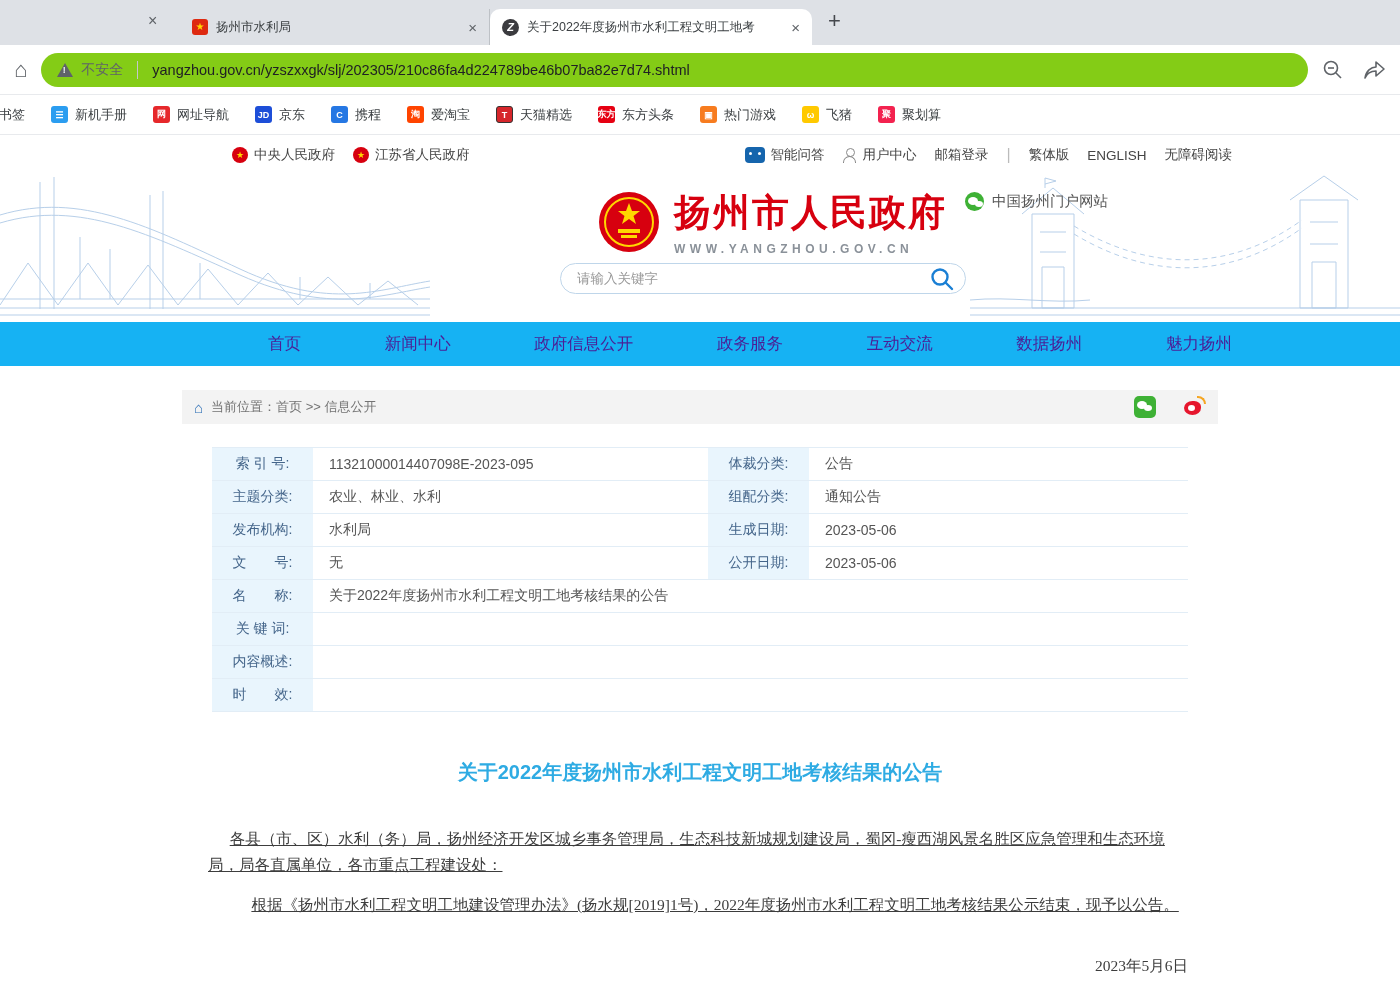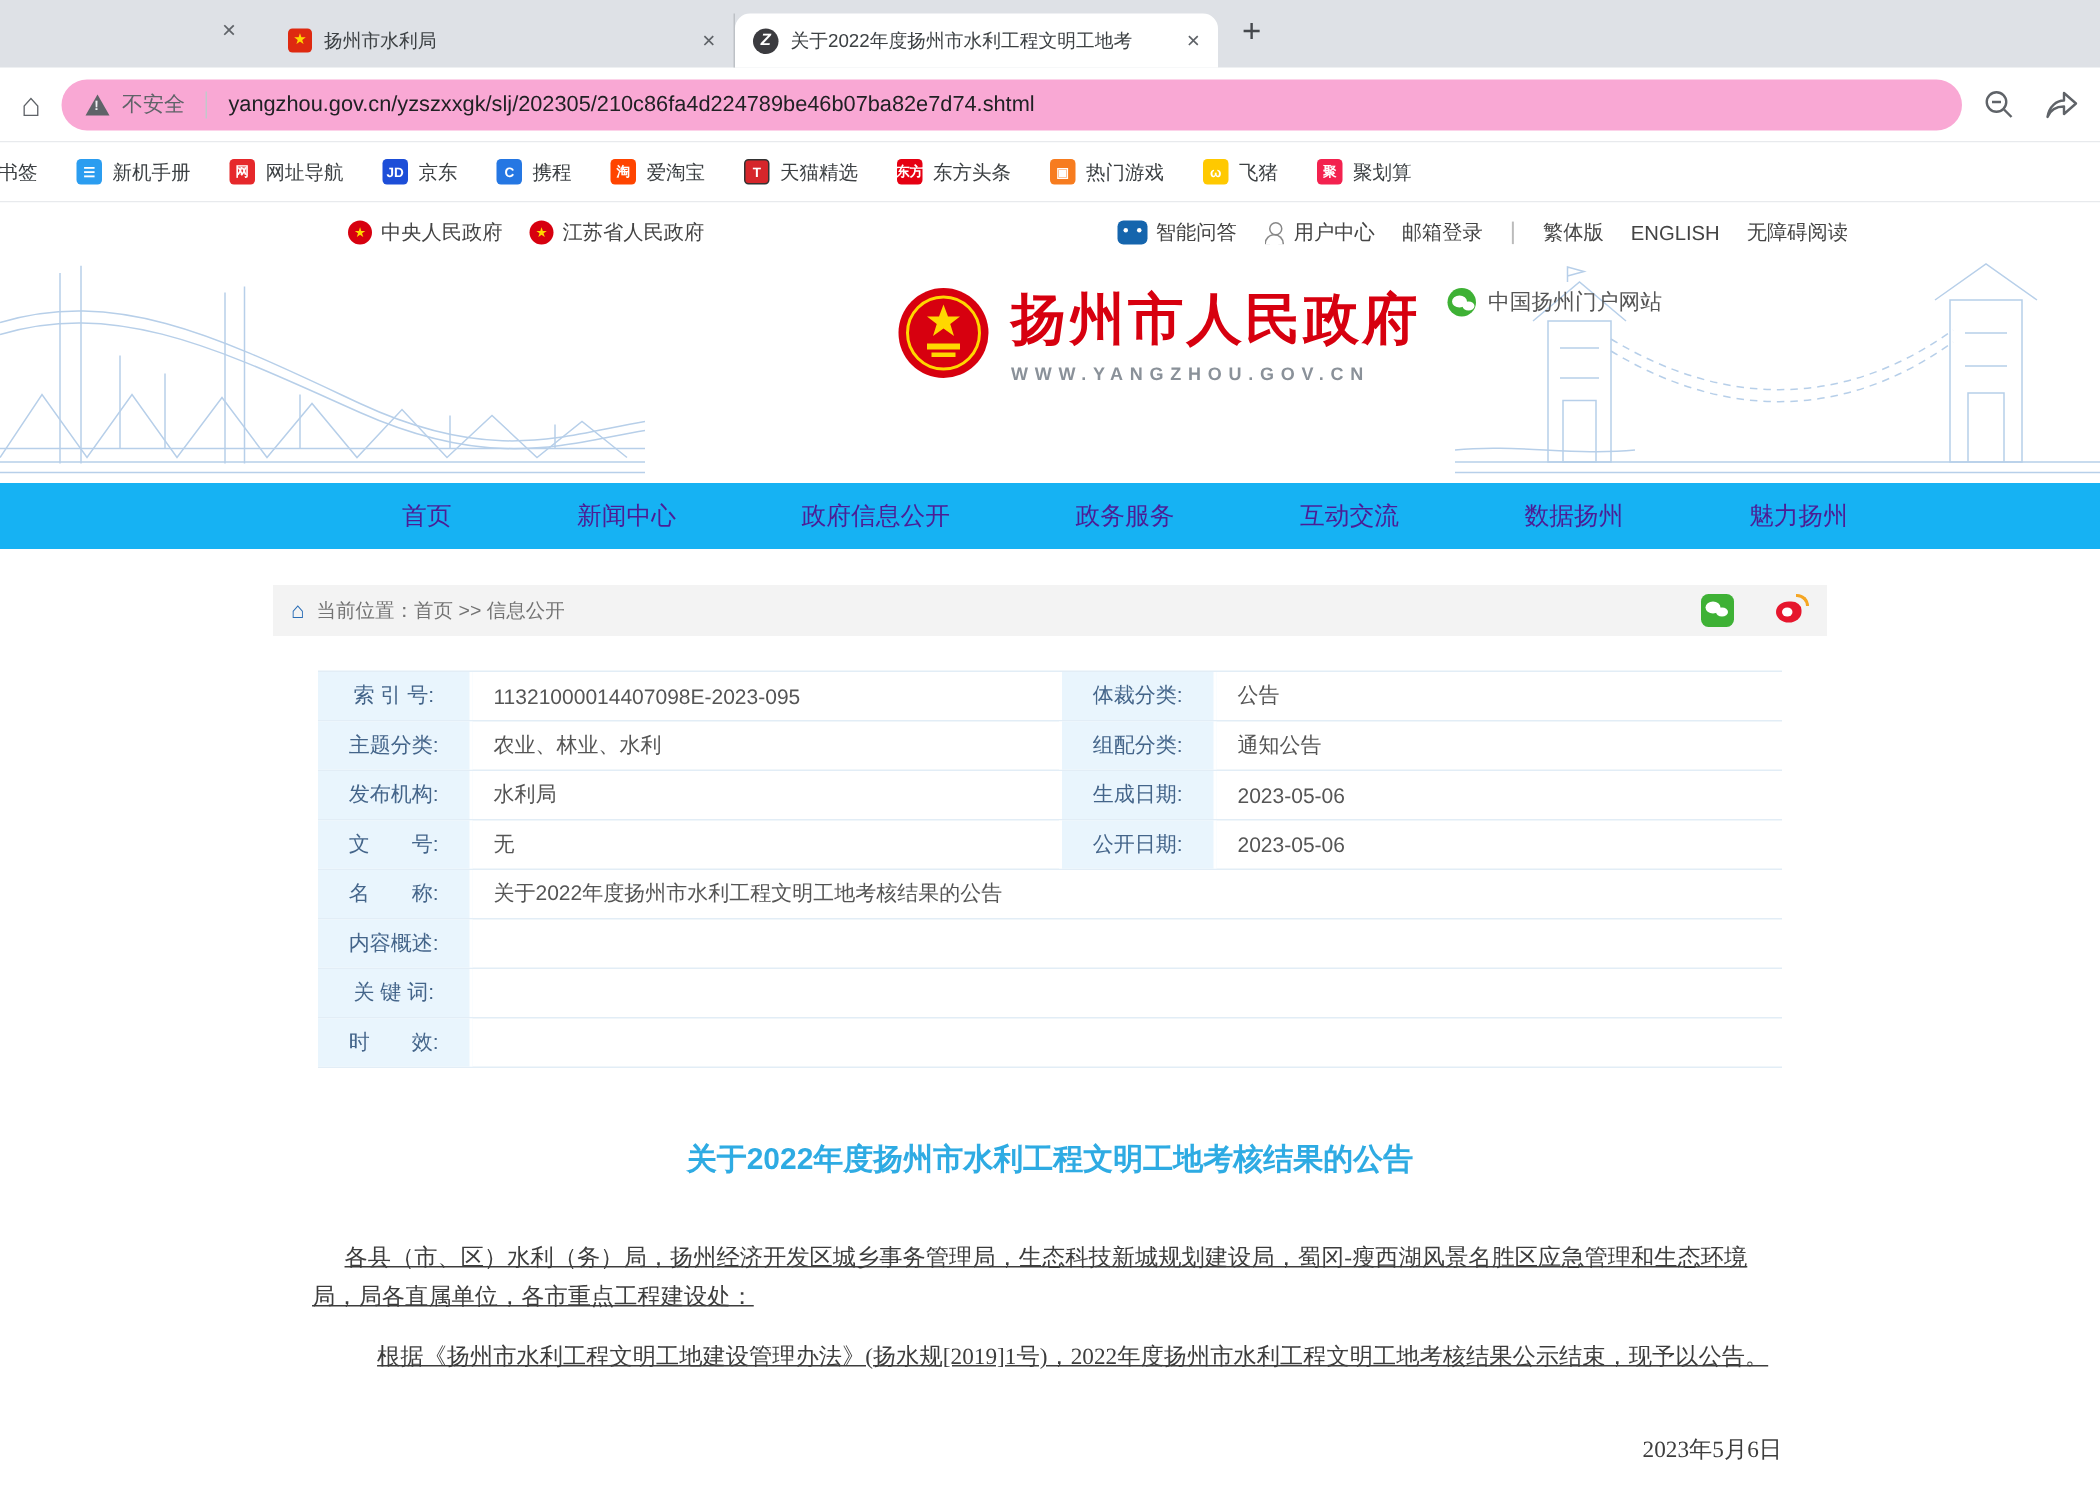--- a/index.html
+++ b/index.html
@@ -15,21 +15,21 @@
   .tab .title { font-size:12.5px; color:#3c4043; white-space:nowrap; overflow:hidden; flex:1; }
   .tab .close { color:#5f6368; font-size:15px; cursor:pointer; padding:0 2px; }
   .fav-emblem { width:16px; height:16px; background:#de2910; border-radius:3px; color:#ffd700;
     font-size:10px; line-height:16px; text-align:center; flex:none; }
   .fav-dark { width:17px; height:17px; background:#3b3b3f; border-radius:50%; color:#fff;
     font-size:11px; font-weight:bold; line-height:17px; text-align:center; font-style:italic; flex:none; }
   .newtab-btn { position:absolute; left:828px; top:8px; font-size:22px; color:#45484d; cursor:pointer; }
 
   .addressbar { height:50px; background:#fff; display:flex; align-items:center; padding:0 14px; gap:14px; border-bottom:1px solid #e8eaed; }
   .home-icon { font-size:22px; color:#5f6368; cursor:pointer; }
-  .omnibox { flex:1; height:34px; background:#f9a8d4; border-radius:17px; display:flex; align-items:center; padding:0 16px; gap:8px; }
+  .omnibox { flex:1; height:34px; background:#84cc16; border-radius:17px; display:flex; align-items:center; padding:0 16px; gap:8px; }
   .warn-tri { width:0; height:0; border-left:8px solid transparent; border-right:8px solid transparent;
     border-bottom:14px solid #5f6368; position:relative; }
   .warn-tri::after { content:"!"; position:absolute; left:-2.5px; top:2px; color:#f1f3f4; font-size:9px; font-weight:bold; }
   .sec-label { font-size:14px; color:#5f6368; }
   .omni-div { width:1px; height:18px; background:#c4c7cb; margin:0 6px; }
   .url-text { font-size:14.5px; color:#202124; }
   .addr-right { display:flex; gap:18px; align-items:center; color:#5f6368; }
 
   .bookmarks { height:40px; background:#fff; display:flex; align-items:center; gap:26px; padding:0 2px 0 0; border-bottom:1px solid #e8eaed; }
   .bm { display:flex; align-items:center; gap:7px; cursor:pointer; white-space:nowrap; }
@@ -261,20 +261,29 @@
     </svg>
     <div class="brand-text">
       <div class="cn">扬州市人民政府</div>
       <div class="en">WWW.YANGZHOU.GOV.CN</div>
     </div>
   </div>
   <div class="portal-tag">
     <span class="wx-ic" style="width:19px;height:19px;border-radius:50%;"></span>
     <span>中国扬州门户网站</span>
   </div>
+  <div class="searchwrap">
+    <input type="text" placeholder="请输入关键字" style="">
+    <span>
+      <svg width="26" height="26" viewBox="0 0 26 26">
+          <circle cx="11" cy="11" r="7.5" fill="none" stroke="#1a7fd4" stroke-width="2.4"></circle>
+          <line x1="17" y1="17" x2="23" y2="23" stroke="#1a7fd4" stroke-width="2.4" stroke-linecap="round"></line>
+        </svg>
+    </span>
+  </div>
 </div>
 
 <div class="mainnav">
   <span class="nav-item">首页</span>
   <span class="nav-item">新闻中心</span>
   <span class="nav-item">政府信息公开</span>
   <span class="nav-item">政务服务</span>
   <span class="nav-item">互动交流</span>
   <span class="nav-item">数据扬州</span>
   <span class="nav-item">魅力扬州</span>
@@ -316,25 +325,25 @@
       <div class="tlabel">文　　号:</div>
       <div class="tvalue w1">无</div>
       <div class="tlabel">公开日期:</div>
       <div class="tvalue w2">2023-05-06</div>
     </div>
     <div class="trow">
       <div class="tlabel">名　　称:</div>
       <div class="tvalue full">关于2022年度扬州市水利工程文明工地考核结果的公告</div>
     </div>
     <div class="trow">
+      <div class="tlabel">关 键 词:</div>
+      <div class="tvalue full"></div>
+    </div>
+    <div class="trow">
       <div class="tlabel">内容概述:</div>
-      <div class="tvalue full"></div>
-    </div>
-    <div class="trow">
-      <div class="tlabel">关 键 词:</div>
       <div class="tvalue full"></div>
     </div>
     <div class="trow">
       <div class="tlabel">时　　效:</div>
       <div class="tvalue full"></div>
     </div>
   </div>
 
   <div class="article">
     <div class="article-title">关于2022年度扬州市水利工程文明工地考核结果的公告</div>

